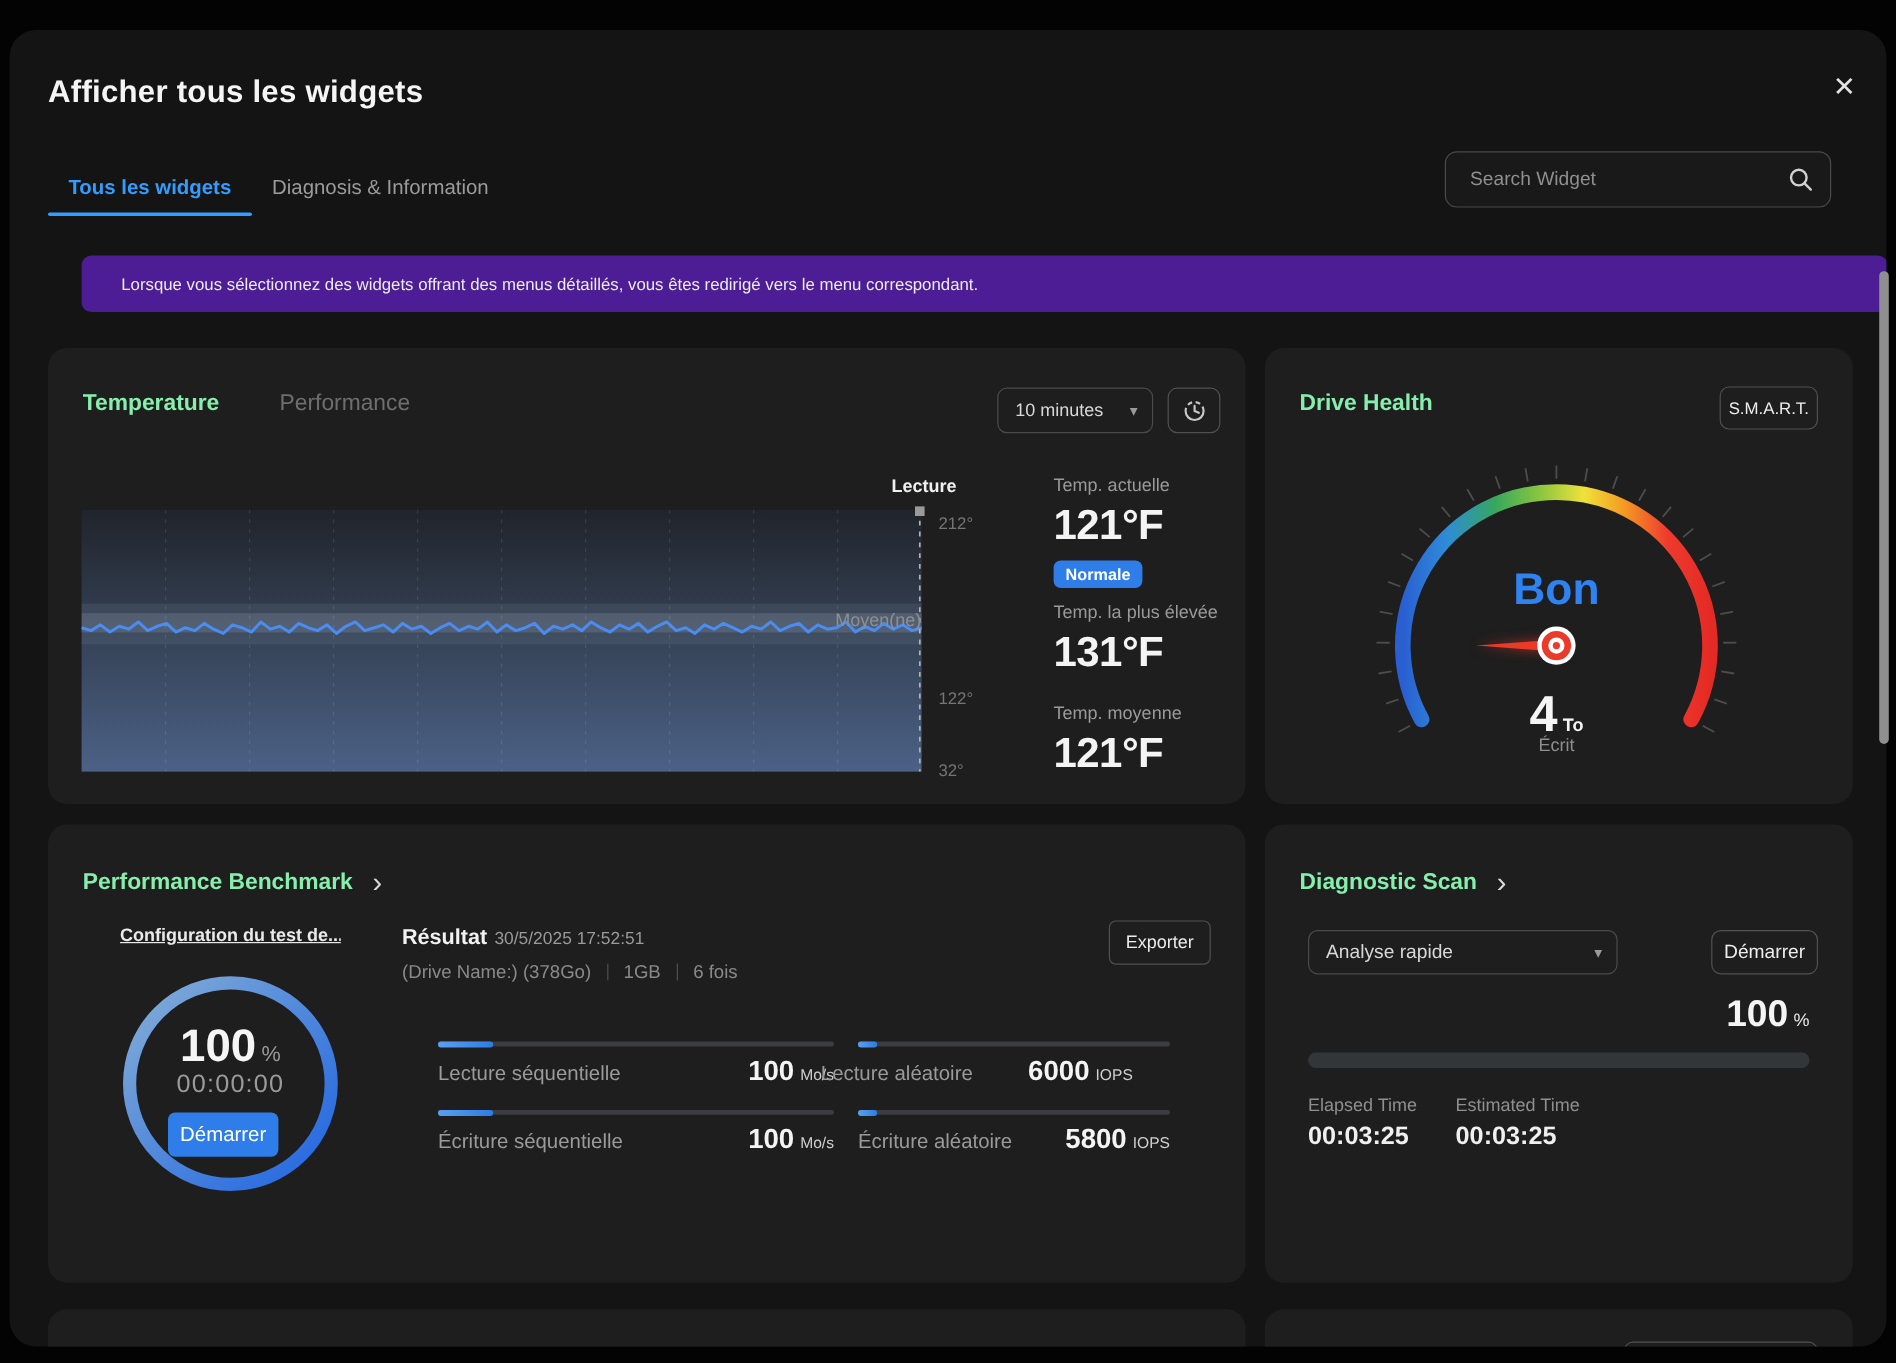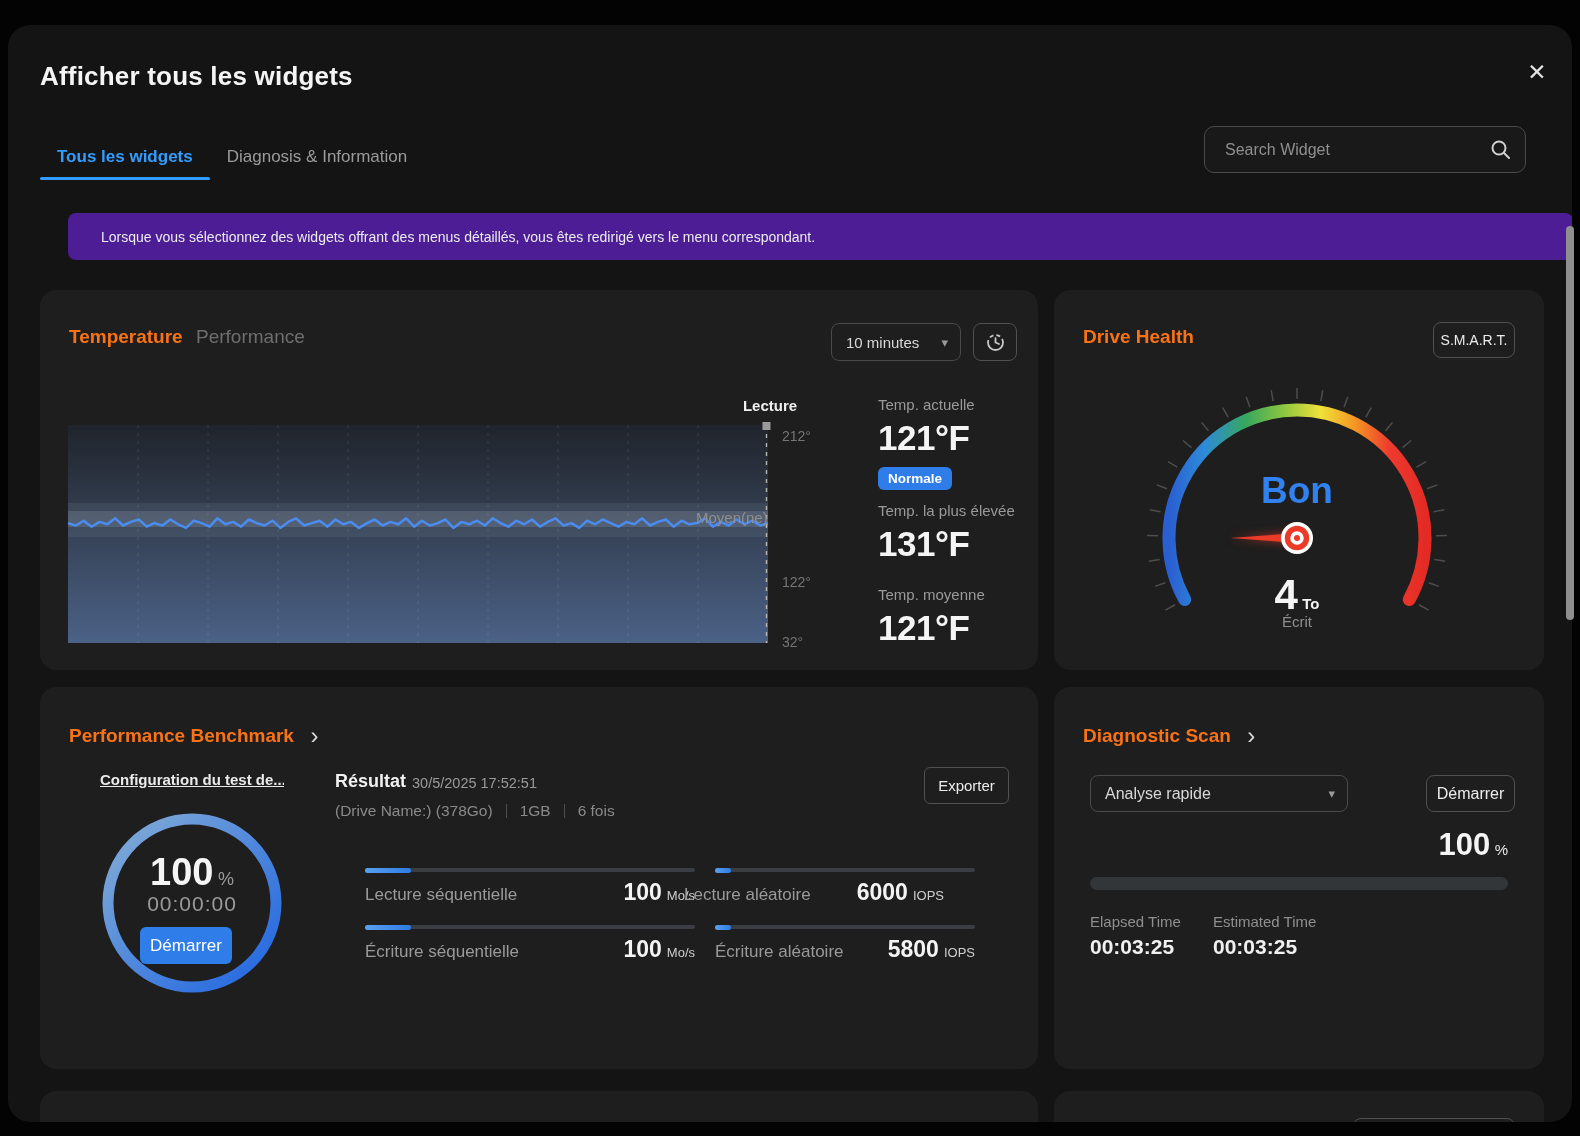--- a/index.html
+++ b/index.html
@@ -17,22 +17,22 @@
   
   .search{left:1196px;top:101px;width:322px;height:47px;border:1px solid #4a4a4a;border-radius:10px;background:#191919;
     display:flex;align-items:center;box-sizing:border-box;padding:0 14px 0 18px;}
   .search input{flex:1;background:transparent;border:none;outline:none;color:#dcdcdc;font-size:16px;font-family:inherit;}
   .search input::placeholder{color:#8f8f8f;}
   
   .notice{left:32px;top:188px;width:1505px;height:47px;background:#4c1d95;border-radius:8px;display:flex;align-items:center;
     box-sizing:border-box;padding:0 33px;color:#ececec;font-size:14px;margin-left:28px;}
   
   .card{position:absolute;background:#1e1e1e;border-radius:16px;overflow:hidden;}
-  .card-title{font-size:19px;font-weight:bold;color:#f97316;}
-  .card-subtitle{font-size:19px;color:#6e6e6e;}
+  .card-title{font-size:19px;font-weight:bold;color:#86efac;}
+  .card-subtitle{font-size:19px;color:#6e6e6e;margin-left:37px;}
   .chev{font-size:24px;color:#d9d9d9;font-weight:normal;line-height:14px;vertical-align:-2px;margin-left:12px;}
   .btn-outline{display:flex;align-items:center;justify-content:center;background:transparent;border:1px solid #505050;
     border-radius:8px;color:#ececec;cursor:pointer;font-family:inherit;box-sizing:border-box;}
   .btn-primary{display:flex;align-items:center;justify-content:center;background:var(--primary-button-blue,#2e7de9);
     border:none;border-radius:6px;color:#fff;cursor:pointer;font-family:inherit;}
   .dropdown{display:flex;align-items:center;justify-content:space-between;border:1px solid #4a4a4a;border-radius:8px;
     color:#d8d8d8;font-size:15px;cursor:pointer;box-sizing:border-box;padding:0 12px 0 14px;background:transparent;}
   .caret{color:#9a9a9a;font-size:13px;}
   
   .stat-label{font-size:15px;color:#9a9a9a;}

